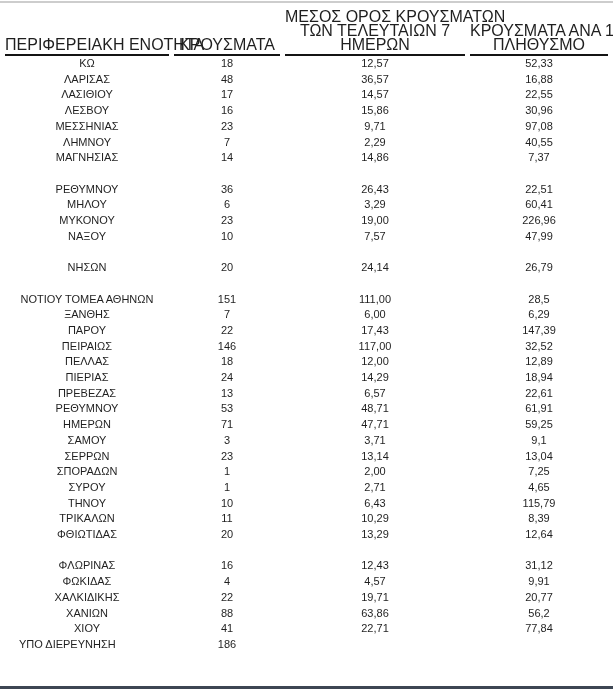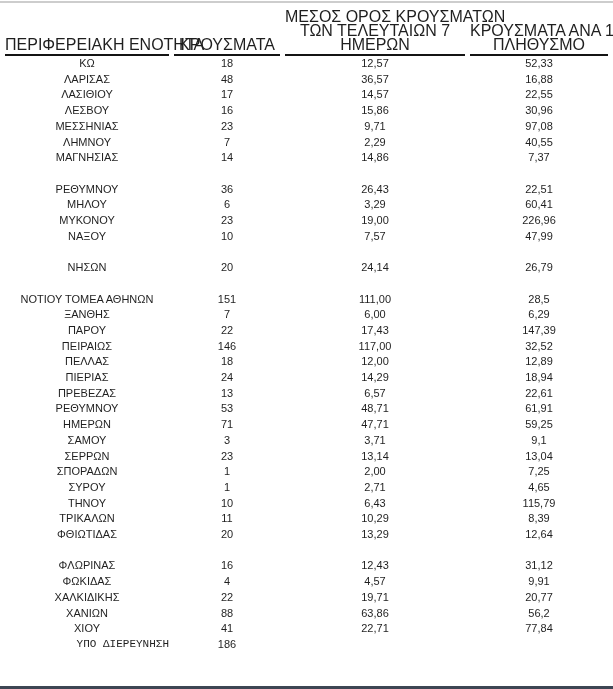--- a/index.html
+++ b/index.html
@@ -63,23 +63,22 @@
     line-height: 15.7px;
     text-align: center;
     vertical-align: middle;
     white-space: nowrap;
     overflow: visible;
     padding: 0;
     font-size: 11px;
   }
   
   tbody tr:last-child td:first-child {
-    text-align: right;
+    text-align: left;
     padding-left: 14px;
-    font-family: Liberation Mono, monospace;
   }
 </style>
 </head>
 <body>
 
 <div class="page">
   <div class="top-rule"></div>
 
   <table class="cases">
     <colgroup>

